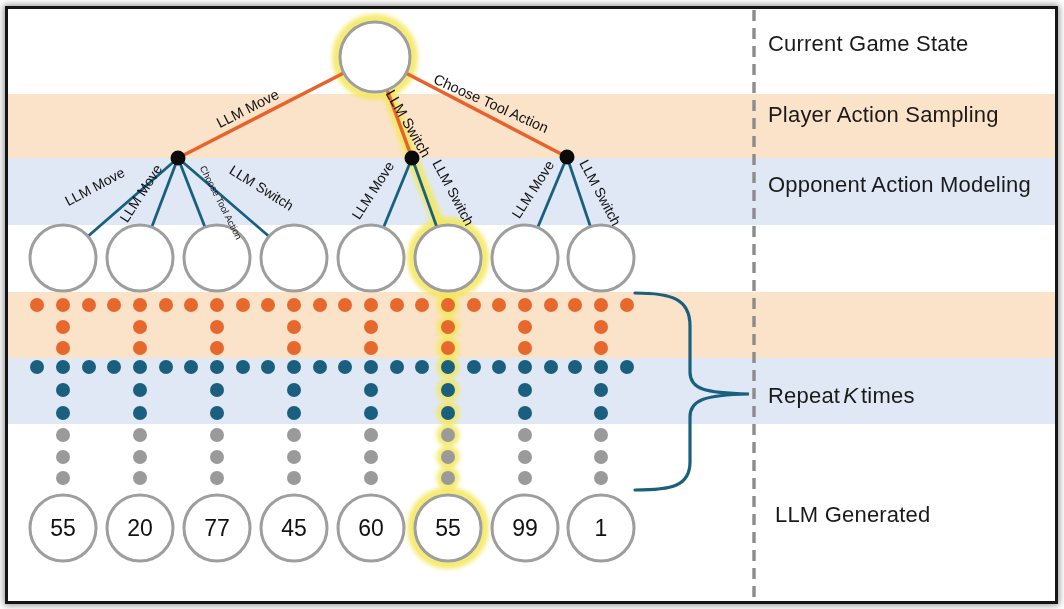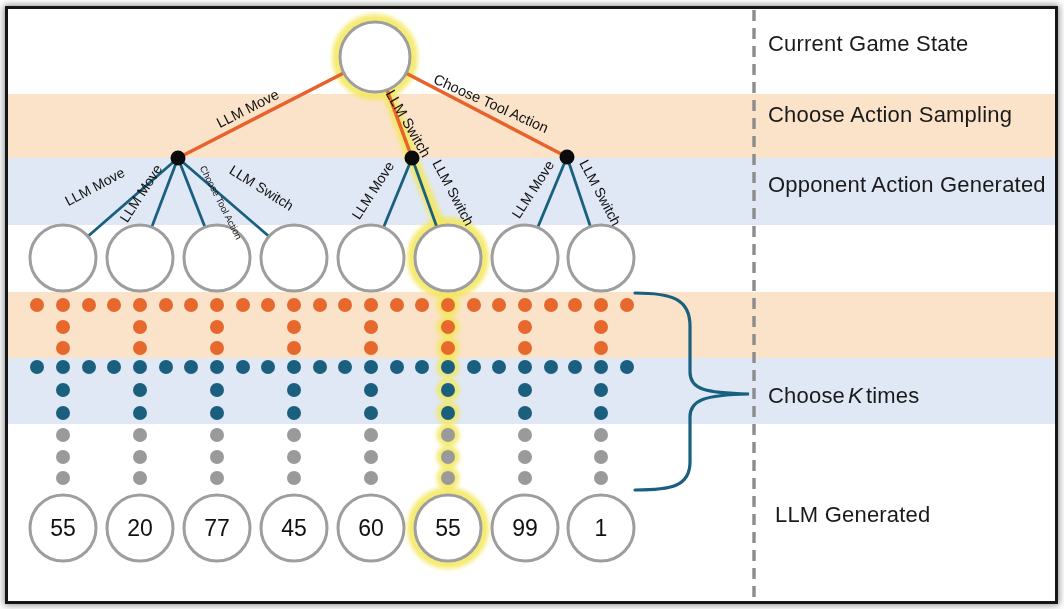--- a/index.html
+++ b/index.html
@@ -217,22 +217,22 @@
         <text transform="translate(596,195) rotate(62)" text-anchor="middle" font-size="14" fill="#111" font-family="Liberation Sans, sans-serif">LLM Switch</text>
       </g>
     <g id="annot-layer">
         <path d="M635,293 C672,293 690,299 690,326 L690,372 C690,389 704,393 749,394 C704,395 690,400 690,417 L690,462 C690,486 672,490 635,490" fill="none" stroke="#19607F" stroke-width="3.2" stroke-linecap="round"></path>
         <line x1="754" y1="10" x2="754" y2="599" stroke="#8C8C8C" stroke-width="3.4" stroke-dasharray="11 7"></line>
       </g>
   </svg>
 
   <div class="right-labels">
     <div class="rlabel l1">Current Game State</div>
-    <div class="rlabel l2">Choose Action Sampling</div>
-    <div class="rlabel l3">Opponent Action Generated</div>
-    <div class="rlabel l5"><span>Choose</span><span class="kital">K</span><span>times</span></div>
+    <div class="rlabel l2">Player Action Sampling</div>
+    <div class="rlabel l3">Opponent Action Modeling</div>
+    <div class="rlabel l5"><span>Repeat</span><span class="kital">K</span><span>times</span></div>
     <div class="rlabel l6">
       <div>LLM Generated</div>
     </div>
   </div>
 
   <div class="frame"></div>
 </div>
 
 </body></html>

